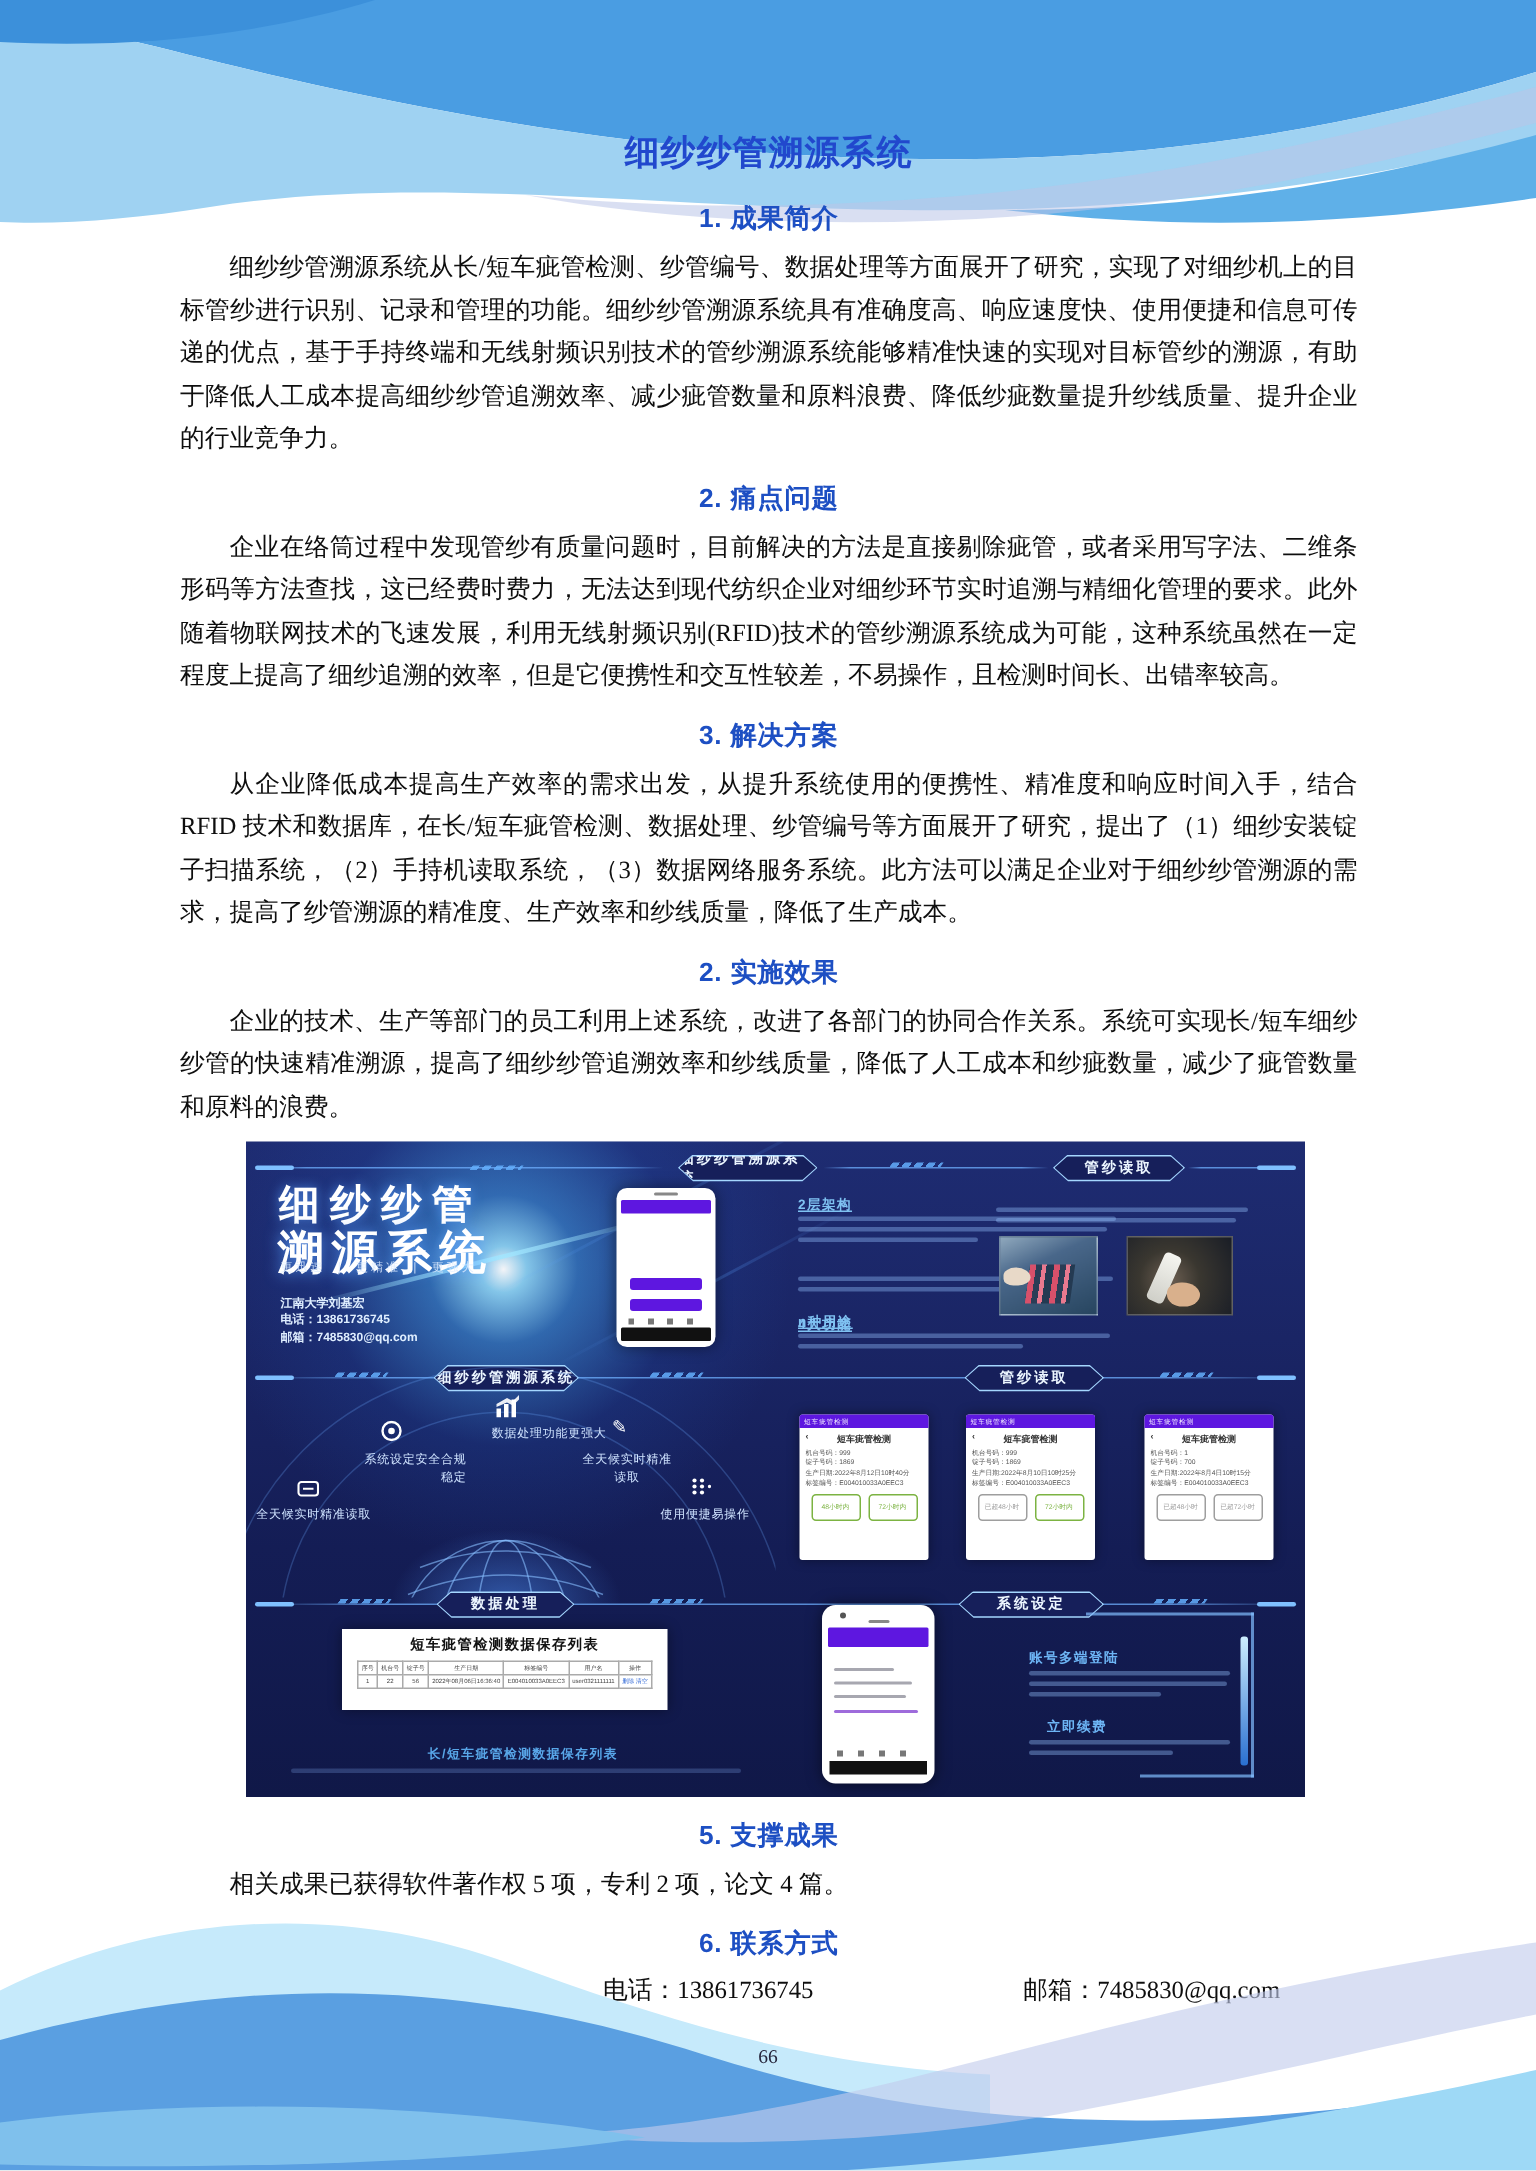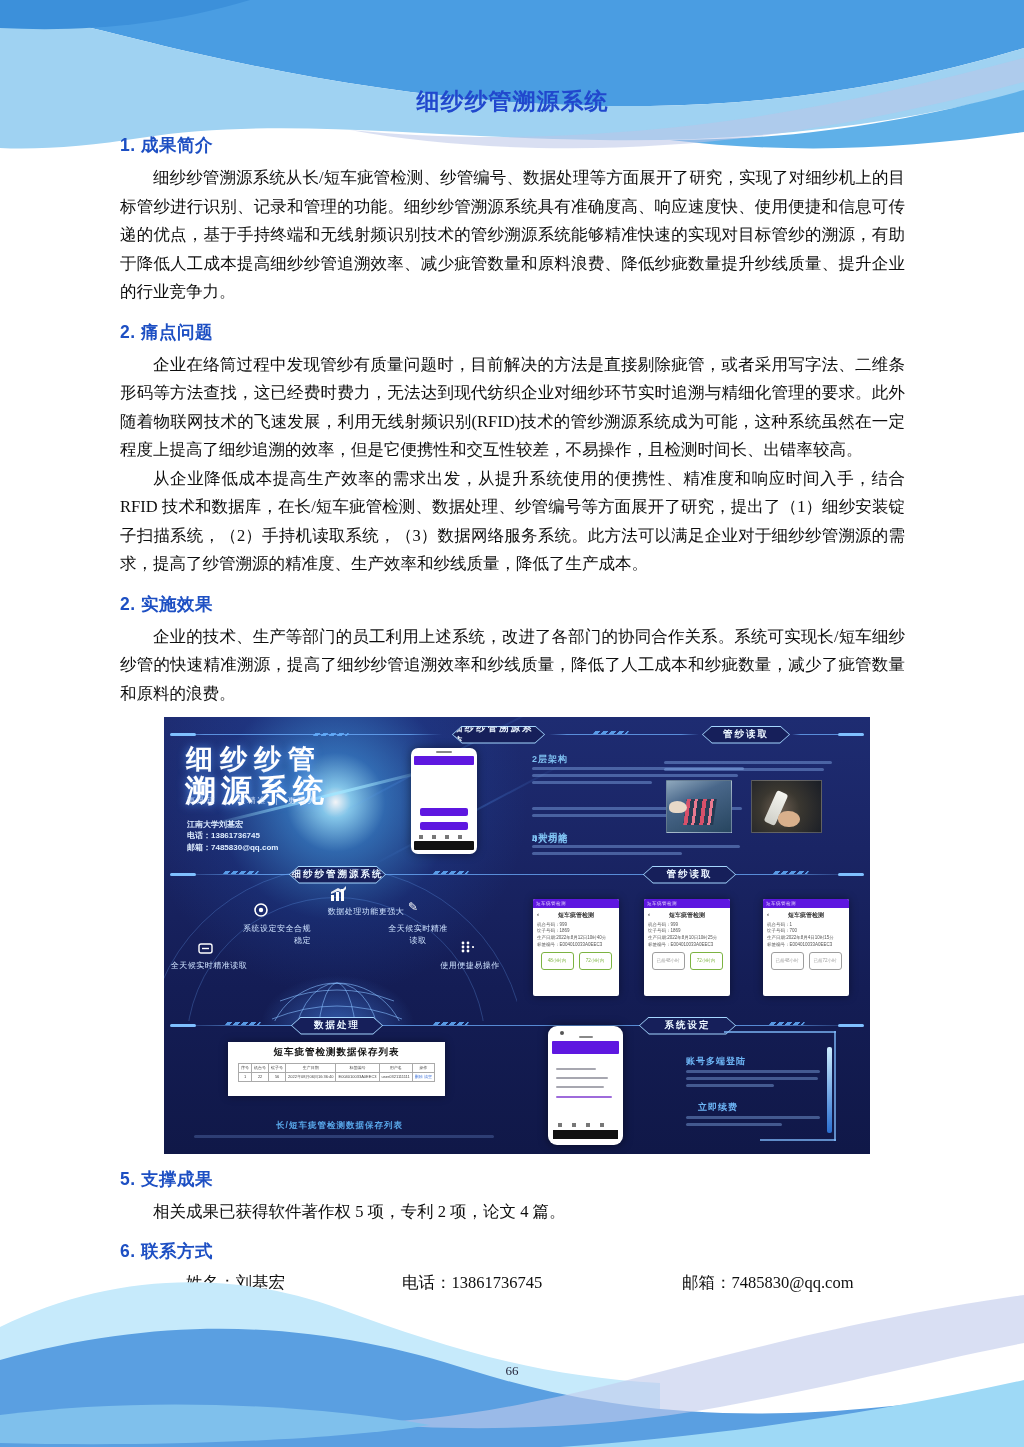--- a/index.html
+++ b/index.html
@@ -18,21 +18,21 @@
     font-size:13px; color:#26263c; font-family:"Liberation Serif", serif;
   }
   
   .content { position:relative; padding:86px 119px 0 120px; }
   .doc-title {
     text-align:center; color:#2148cd; font-family:"Liberation Sans", sans-serif;
     font-size:23px; font-weight:bold; letter-spacing:1px; margin-bottom:16px;
   }
   .sec-h {
     color:#1d4fc3; font-family:"Liberation Sans", sans-serif;
-    font-size:17.5px; font-weight:bold; margin:13px 0 7px 0; letter-spacing:.5px;
+    font-size:17.5px; font-weight:bold; margin:13px 0 7px 0; letter-spacing:.5px;text-align:center;
   }
   .sec-p {
     font-size:16.5px; line-height:1.73; color:#0e0e0e; text-align:justify;
     text-indent:2em;
   }
   .contact-row { display:flex; padding-left:66px; margin-top:9px; font-size:16.5px; color:#0e0e0e; }
   .contact-row .c-name { width:216px; }
   .contact-row .c-phone { width:280px; }
   .contact-row .c-email { flex:1; }
   
@@ -61,21 +61,21 @@
               display:flex; align-items:center; justify-content:center;
               color:#ecf6ff; font-size:9.5px; font-weight:bold; letter-spacing:2px; }
   .hline { position:absolute; height:1px; background:linear-gradient(90deg,transparent,rgba(110,175,255,.75) 12%,rgba(110,175,255,.75) 88%,transparent); }
   .endbar { position:absolute; height:3px; background:#7fc0ff; border-radius:2px; }
   .dashes { position:absolute; height:3px; width:34px; transform:skewX(-35deg);
             background:repeating-linear-gradient(90deg,#63aefc 0 5px,transparent 5px 8px); opacity:.85; }
   
   .tbar { position:absolute; height:3px; border-radius:2px; background:rgba(150,195,255,.38); }
   .tbar.dim { background:rgba(130,170,240,.26); }
   
-  .feat-h { position:absolute; color:#7fc2f2; font-size:9px; font-weight:bold; letter-spacing:1px; }
+  .feat-h { position:absolute; color:#7fc2f2; font-size:9px; font-weight:bold; letter-spacing:1px;text-decoration:underline; }
   
   .phone-sm { position:absolute; left:247px; top:31px; width:66px; height:106px; background:#fff; border-radius:7px;
               box-shadow:0 0 10px rgba(0,0,0,.45); }
   .phone-sm .notch { position:absolute; left:50%; top:3px; transform:translateX(-50%); width:16px; height:2px; background:#888; border-radius:2px; }
   .phone-sm .appbar { position:absolute; left:3px; right:3px; top:8px; height:9px; background:#5e17e0; border-radius:1px; }
   .phone-sm .pbtn { position:absolute; left:9px; width:48px; height:8px; background:#5e17e0; border-radius:2px; }
   .phone-sm .nav { position:absolute; left:3px; right:3px; bottom:4px; height:9px; background:#111; border-radius:1px; }
   .phone-sm .navdots { position:absolute; left:8px; right:8px; bottom:15px; height:4px;
               background:repeating-linear-gradient(90deg,#777 0 4px,transparent 4px 13px); }
   
@@ -107,21 +107,21 @@
   .pcard .pbtns { display:flex; justify-content:space-around; padding:0 5px; margin-top:3px; }
   .pcard .obtn { width:33px; height:18px; border:1px solid; border-radius:3px; font-size:4.5px; display:flex; align-items:center; justify-content:center; background:#fff; }
   .obtn.ok { border-color:#7cb342; color:#7cb342; }
   .obtn.gray { border-color:#9e9e9e; color:#9e9e9e; }
   
   .dcard { position:absolute; left:64px; top:325px; width:217px; height:54px; background:#fff; box-shadow:0 0 8px rgba(0,0,0,.4); padding-top:4px; font-family:"Liberation Sans", sans-serif; }
   .dcard .dtitle { text-align:center; font-size:9.5px; font-weight:bold; color:#111; letter-spacing:1px; }
   .dtable { margin:4px auto 0 auto; border-collapse:collapse; }
   .dtable th, .dtable td { border:.5px solid #aaa; font-size:4px; font-weight:normal; color:#444; padding:1.5px 2px; text-align:center; white-space:nowrap; }
   .dtable td.link { color:#3a6fd8; }
-  .caption { position:absolute; left:103px; top:403px; width:145px; text-align:center; color:#58a6e8; font-size:8.5px; font-weight:bold; letter-spacing:1px; }
+  .caption { position:absolute; left:103px; top:403px; width:145px; text-align:right; color:#58a6e8; font-size:8.5px; font-weight:bold; letter-spacing:1px; }
   
   .phone-b { position:absolute; left:384px; top:309px; width:75px; height:119px; background:#fff; border-radius:9px; box-shadow:0 0 10px rgba(0,0,0,.5); }
   .phone-b .cam { position:absolute; left:12px; top:5px; width:4px; height:4px; background:#555; border-radius:50%; }
   .phone-b .spk { position:absolute; left:50%; top:10px; transform:translateX(-50%); width:14px; height:2px; background:#888; border-radius:2px; }
   .phone-b .appbar { position:absolute; left:4px; right:4px; top:15px; height:13px; background:#5e17e0; border-radius:1px; }
   .phone-b .ln { position:absolute; left:8px; height:2.5px; background:rgba(60,60,80,.45); border-radius:1px; }
   .phone-b .ln.blue { background:rgba(106,27,200,.65); }
   .phone-b .nav { position:absolute; left:5px; right:5px; bottom:6px; height:9px; background:#111; }
   .phone-b .navdots { position:absolute; left:10px; right:10px; bottom:18px; height:4px;
             background:repeating-linear-gradient(90deg,#777 0 4px,transparent 4px 14px); }
@@ -145,20 +145,21 @@
 
   <div class="content">
     <h1 class="doc-title">细纱纱管溯源系统</h1>
 
     <h2 class="sec-h">1. 成果简介</h2>
     <p class="sec-p">细纱纱管溯源系统从长/短车疵管检测、纱管编号、数据处理等方面展开了研究，实现了对细纱机上的目标管纱进行识别、记录和管理的功能。细纱纱管溯源系统具有准确度高、响应速度快、使用便捷和信息可传递的优点，基于手持终端和无线射频识别技术的管纱溯源系统能够精准快速的实现对目标管纱的溯源，有助于降低人工成本提高细纱纱管追溯效率、减少疵管数量和原料浪费、降低纱疵数量提升纱线质量、提升企业的行业竞争力。</p>
 
     <h2 class="sec-h">2. 痛点问题</h2>
     <p class="sec-p">企业在络筒过程中发现管纱有质量问题时，目前解决的方法是直接剔除疵管，或者采用写字法、二维条形码等方法查找，这已经费时费力，无法达到现代纺织企业对细纱环节实时追溯与精细化管理的要求。此外随着物联网技术的飞速发展，利用无线射频识别(RFID)技术的管纱溯源系统成为可能，这种系统虽然在一定程度上提高了细纱追溯的效率，但是它便携性和交互性较差，不易操作，且检测时间长、出错率较高。</p>
 
+    <h2 class="sec-h">3. 解决方案</h2>
     <p class="sec-p">从企业降低成本提高生产效率的需求出发，从提升系统使用的便携性、精准度和响应时间入手，结合 RFID 技术和数据库，在长/短车疵管检测、数据处理、纱管编号等方面展开了研究，提出了（1）细纱安装锭子扫描系统，（2）手持机读取系统，（3）数据网络服务系统。此方法可以满足企业对于细纱纱管溯源的需求，提高了纱管溯源的精准度、生产效率和纱线质量，降低了生产成本。</p>
 
     <h2 class="sec-h">2. 实施效果</h2>
     <p class="sec-p">企业的技术、生产等部门的员工利用上述系统，改进了各部门的协同合作关系。系统可实现长/短车细纱纱管的快速精准溯源，提高了细纱纱管追溯效率和纱线质量，降低了人工成本和纱疵数量，减少了疵管数量和原料的浪费。</p>
 
     <div class="poster">
       <div class="burst"></div>
       <div class="flare" style="left:40px;top:78px;width:240px;transform:rotate(-14deg);"></div>
       <div class="streak" style="left:150px;top:40px;width:260px;"></div>
       <div class="streak" style="left:190px;top:96px;width:230px;"></div>

